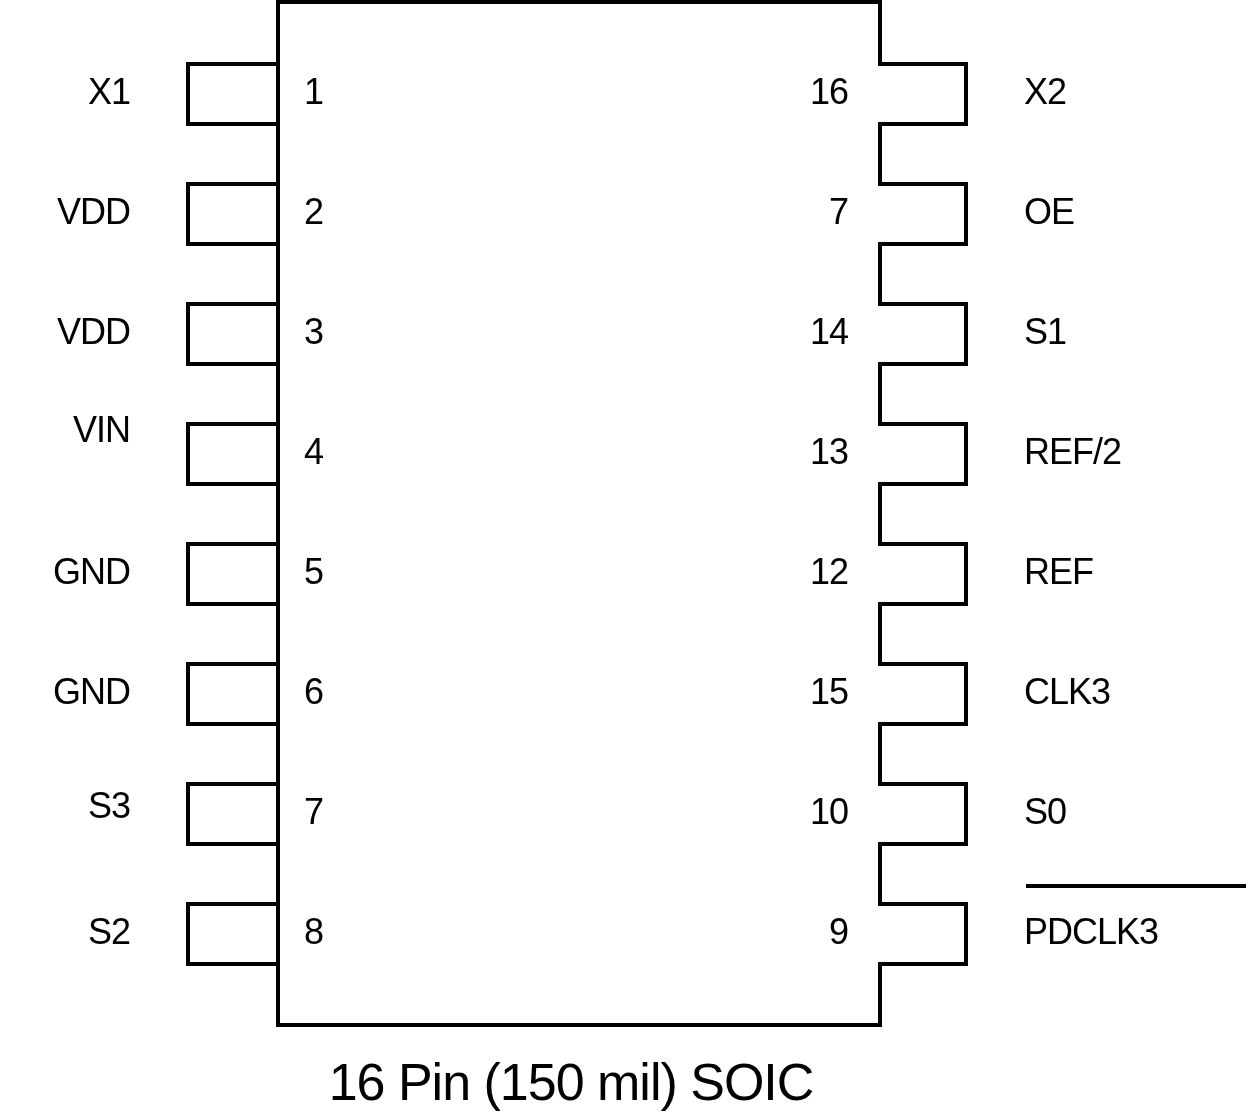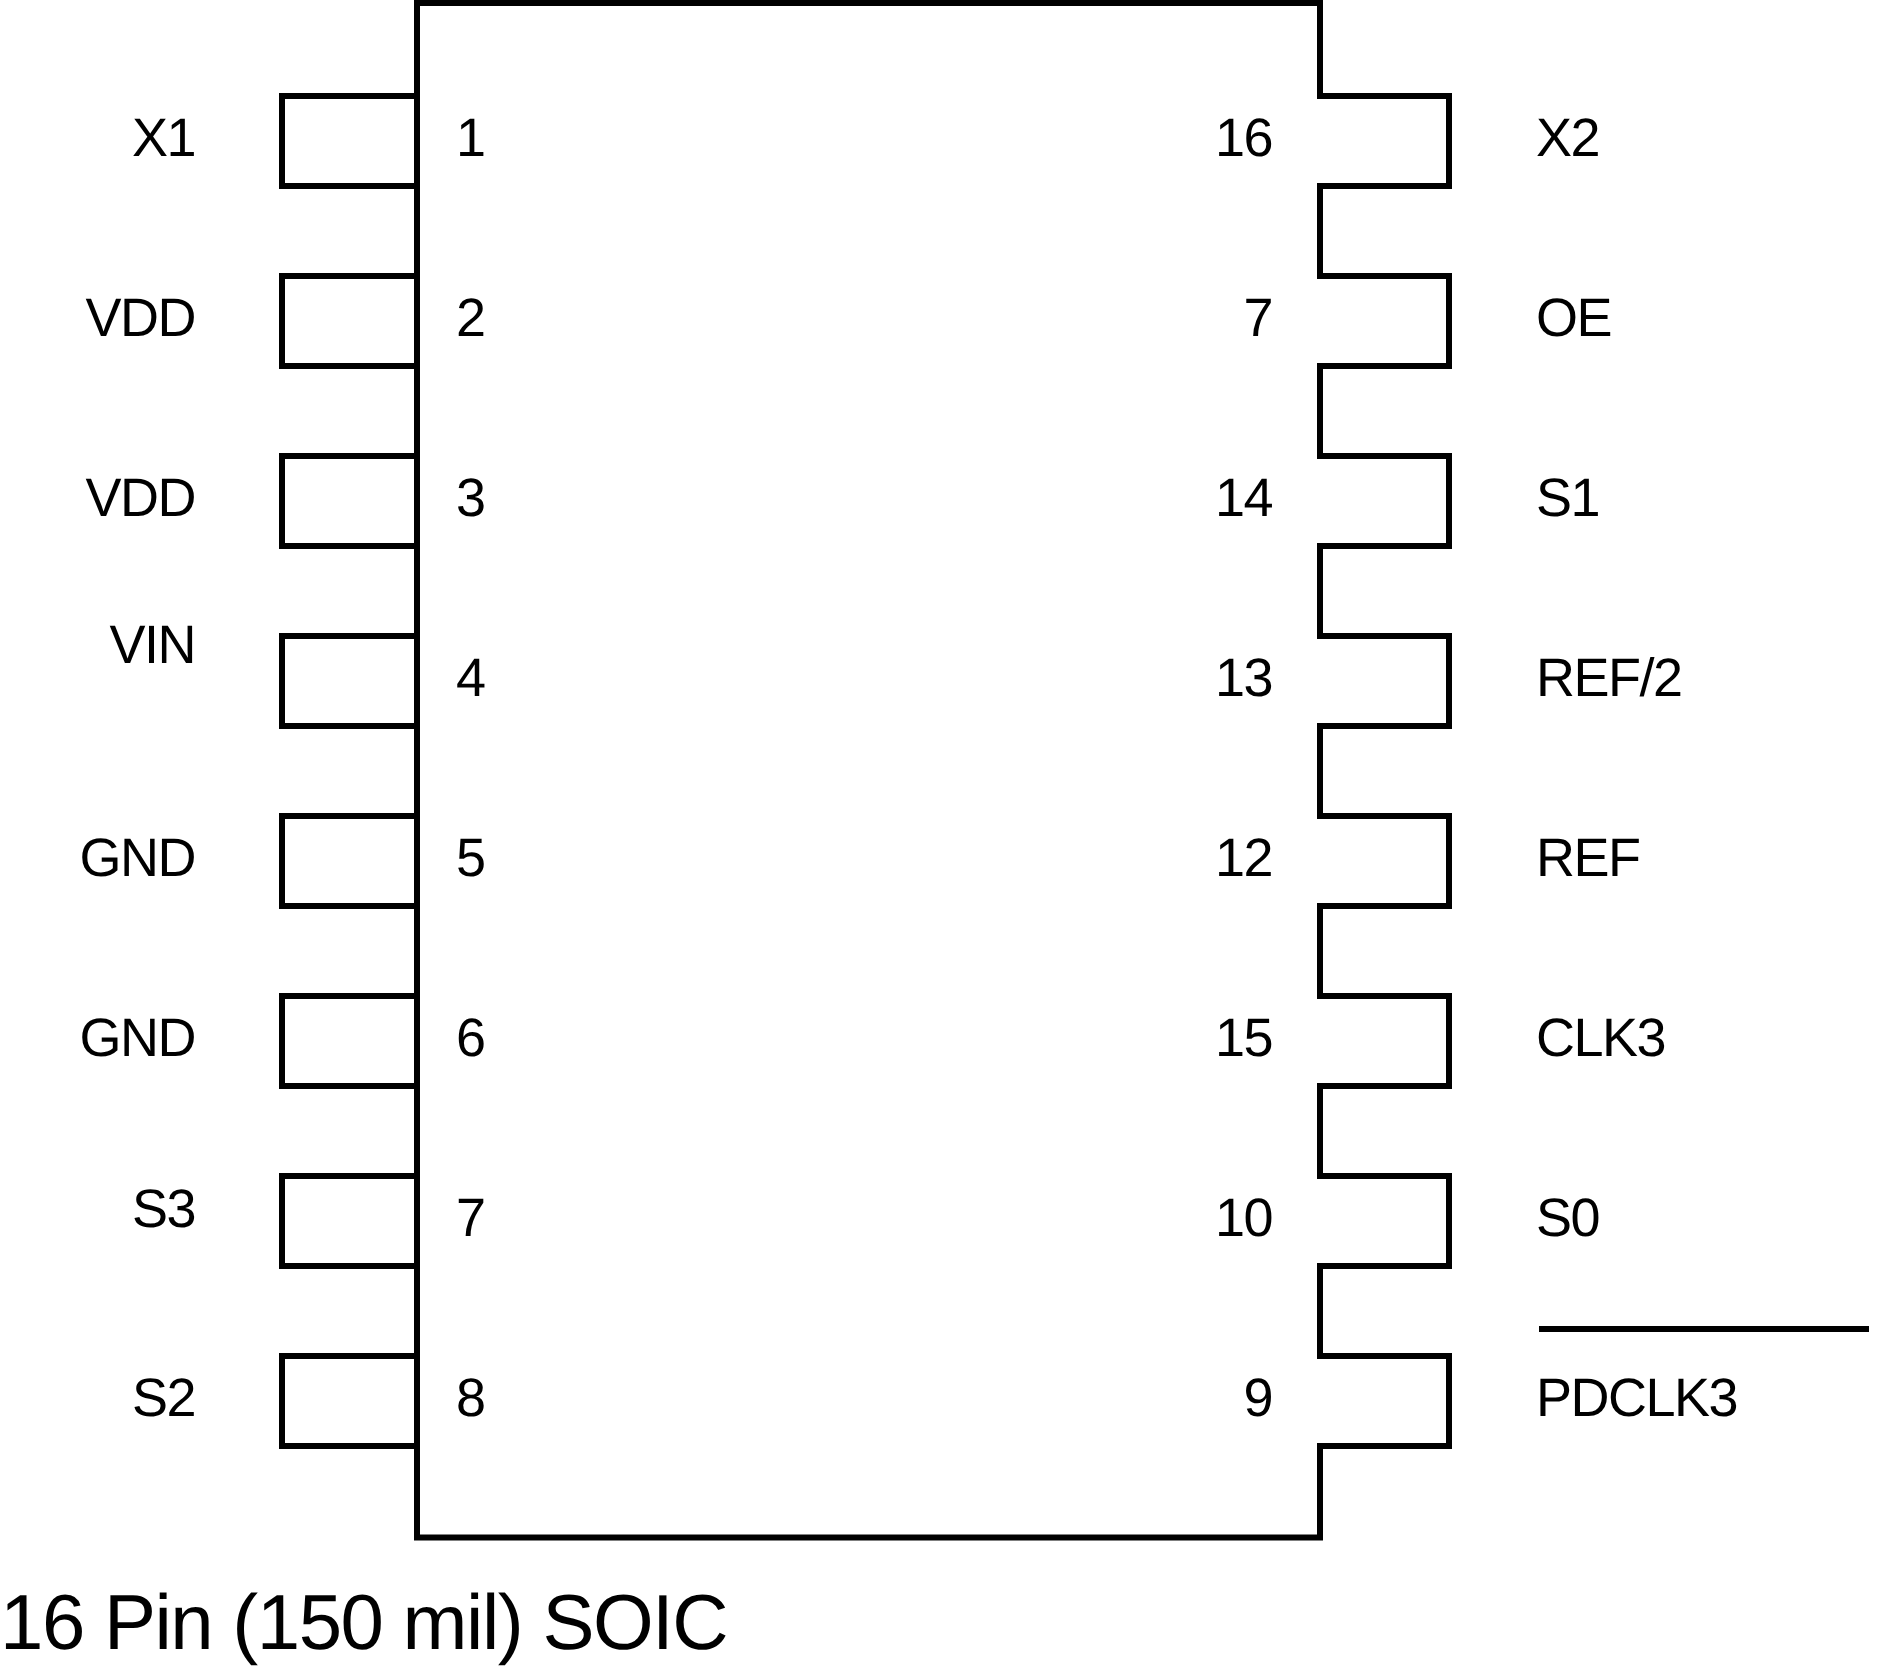--- a/index.html
+++ b/index.html
@@ -9,21 +9,21 @@
                border:4px solid #000; border-top-width:4px; background:#fff; }
   .pin { position:absolute; width:86px; height:56px; border:4px solid #000; background:#fff; }
   .pin.left { left:186px; border-right:none; }
   .pin.right { left:878px; border-left:none; }
   .label { position:absolute; font-size:36px; line-height:60px; white-space:nowrap; letter-spacing:-1px; }
   .label.left-name { right:1126px; text-align:right; }
   .label.right-name { left:1024px; }
   .label.num-left { left:304px; }
   .label.num-right { right:408px; text-align:center; }
   .overbar { position:absolute; left:1026px; top:884px; width:220px; height:4px; background:#000; }
-  .caption { position:absolute; left:0; width:1142px; top:1052px; text-align:left; font-size:52px; line-height:60px; letter-spacing:-1px; }
+  .caption { position:absolute; left:0; width:1142px; top:1052px; text-align:center; font-size:52px; line-height:60px; letter-spacing:-1px; }
 </style>
 </head>
 <body>
 
 <div class="body-rect"></div>
 
 <div id="pins">
     <div class="pin left" style="top:62px"></div>
     <div class="label left-name" style="top:62px">X1</div>
     <div class="label num-left" style="top:62px">1</div>

